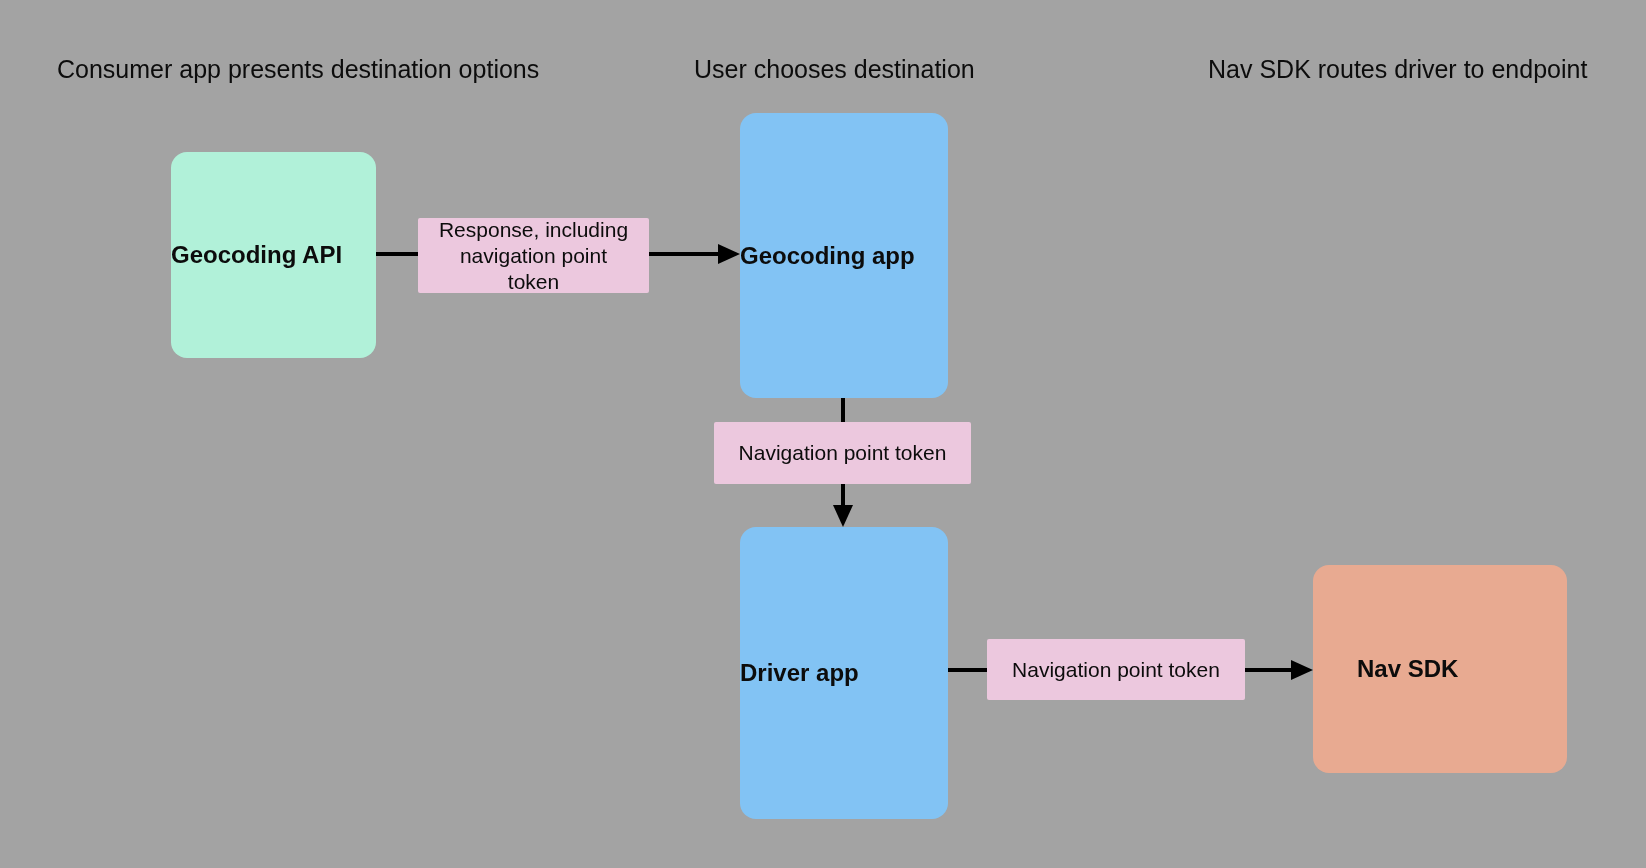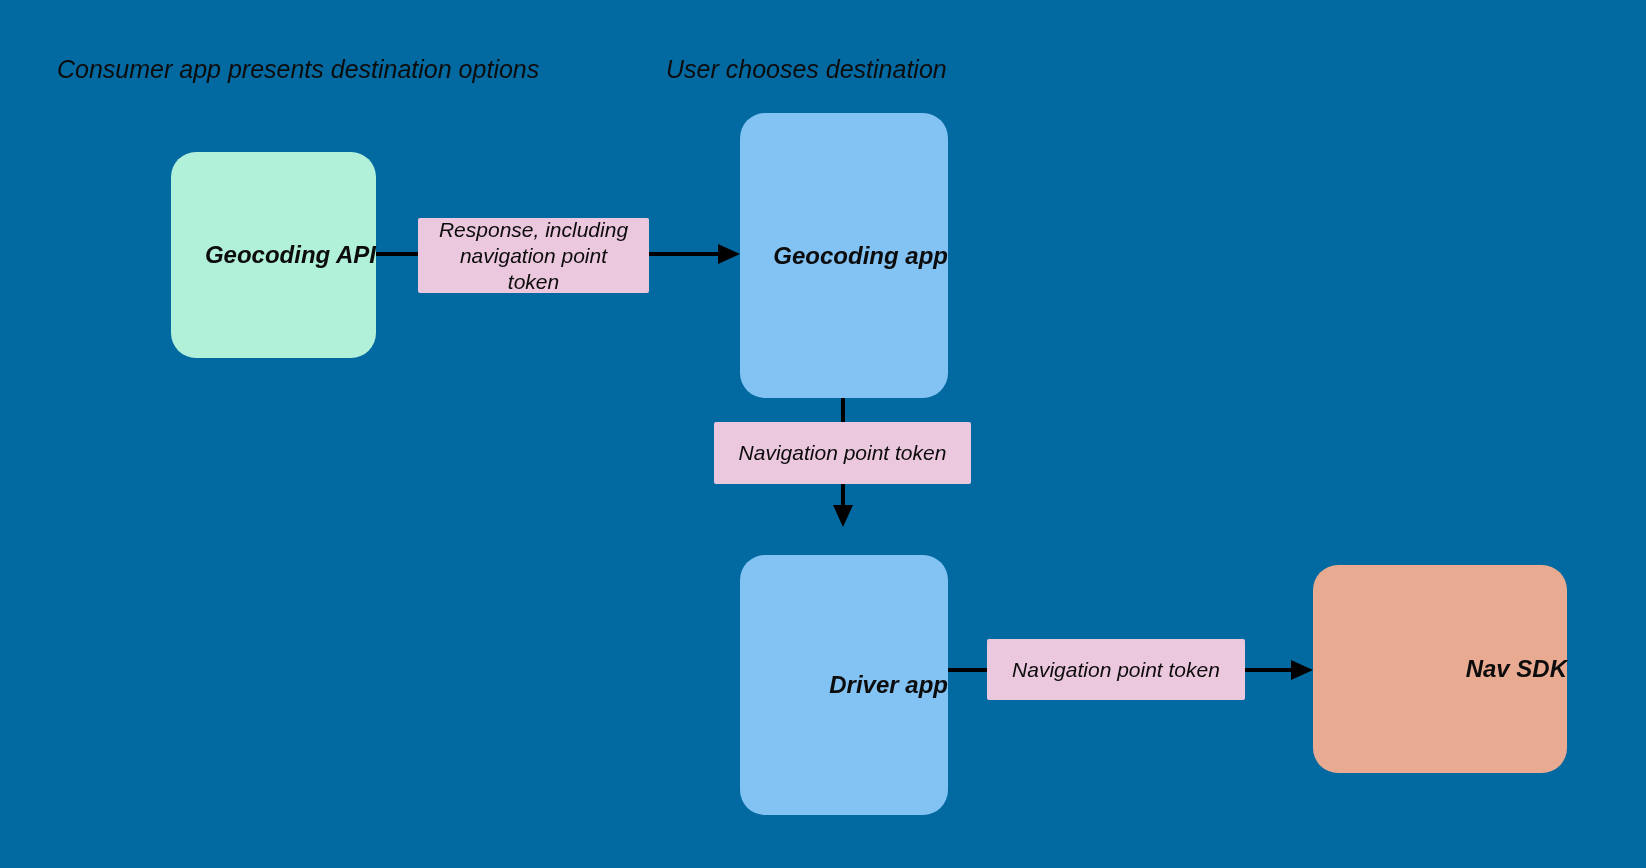--- a/index.html
+++ b/index.html
@@ -5,38 +5,37 @@
   html, body {
     margin: 0;
     padding: 0;
     background: #ffffff;
     font-family: "Liberation Sans", sans-serif;
   }
   .canvas {
     position: relative;
     width: 1646px;
     height: 868px;
-    background: #0369a1;
+    background: #a3a3a3;
     overflow: hidden;
-    font-style: italic;
   }
   .col-header {
     position: absolute;
     top: 55px;
     font-size: 25px;
     font-weight: 400;
     color: #0c0c0c;
     white-space: nowrap;
   }
   .node {
     position: absolute;
-    border-radius: 25px;
+    border-radius: 16px;
     display: flex;
     align-items: center;
-    justify-content: flex-end;
+    justify-content: flex-start;
   }
   .node-label {
     font-size: 24px;
     font-weight: 700;
     color: #0c0c0c;
     text-align: center;
     white-space: nowrap;
   }
   .edge-label {
     position: absolute;
@@ -68,47 +67,48 @@
     border-left: 22px solid #000000;
   }
   .arrowhead.down {
     border-left: 10px solid transparent;
     border-right: 10px solid transparent;
     border-top: 22px solid #000000;
   }
   
   #node-geocoding { left: 171px; top: 152px; width: 205px; height: 206px; }
   #node-consumer  { left: 740px; top: 113px; width: 208px; height: 285px; }
-  #node-driver    { left: 740px; top: 555px; width: 208px; height: 260px; }
+  #node-driver    { left: 740px; top: 527px; width: 208px; height: 292px; }
   #node-navsdk    { left: 1313px; top: 565px; width: 210px; height: 208px; }
   
   #edge-label-response    { left: 418px; top: 218px; width: 231px; height: 75px; }
   #edge-label-token-mid   { left: 714px; top: 422px; width: 257px; height: 62px; }
   #edge-label-token-right { left: 987px; top: 639px; width: 258px; height: 61px; }
   
   #col-header-1 { left: 57px; }
-  #col-header-2 { left: 666px; }
+  #col-header-2 { left: 694px; }
   #col-header-3 { left: 1208px; }
   
   #line-geo-to-label   { left: 376px; top: 252px; width: 42px; height: 4px; }
   #line-label-to-consumer { left: 649px; top: 252px; width: 73px; height: 4px; }
   #head-into-consumer  { left: 718px; top: 244px; }
   #line-consumer-to-driver { left: 841px; top: 398px; width: 4px; height: 110px; }
   #head-into-driver    { left: 833px; top: 505px; }
   #line-driver-to-label { left: 948px; top: 668px; width: 39px; height: 4px; }
   #line-label-to-navsdk { left: 1245px; top: 668px; width: 48px; height: 4px; }
   #head-into-navsdk    { left: 1291px; top: 660px; }
 </style>
 </head>
 <body>
 
 <div class="canvas">
 
   <div class="col-header" id="col-header-1">Consumer app presents destination options</div>
   <div class="col-header" id="col-header-2">User chooses destination</div>
+  <div class="col-header" id="col-header-3">Nav SDK routes driver to endpoint</div>
 
   <div class="arrow-line" id="line-geo-to-label" style="background-color: rgb(0, 0, 0);"></div>
   <div class="arrow-line" id="line-label-to-consumer" style="background-color: rgb(0, 0, 0);"></div>
   <div class="arrowhead right" id="head-into-consumer" style="border-left-color: rgb(0, 0, 0);"></div>
 
   <div class="arrow-line" id="line-consumer-to-driver" style="background-color: rgb(0, 0, 0);"></div>
   <div class="arrowhead down" id="head-into-driver" style="border-top-color: rgb(0, 0, 0);"></div>
 
   <div class="arrow-line" id="line-driver-to-label" style="background-color: rgb(0, 0, 0);"></div>
   <div class="arrow-line" id="line-label-to-navsdk" style="background-color: rgb(0, 0, 0);"></div>

